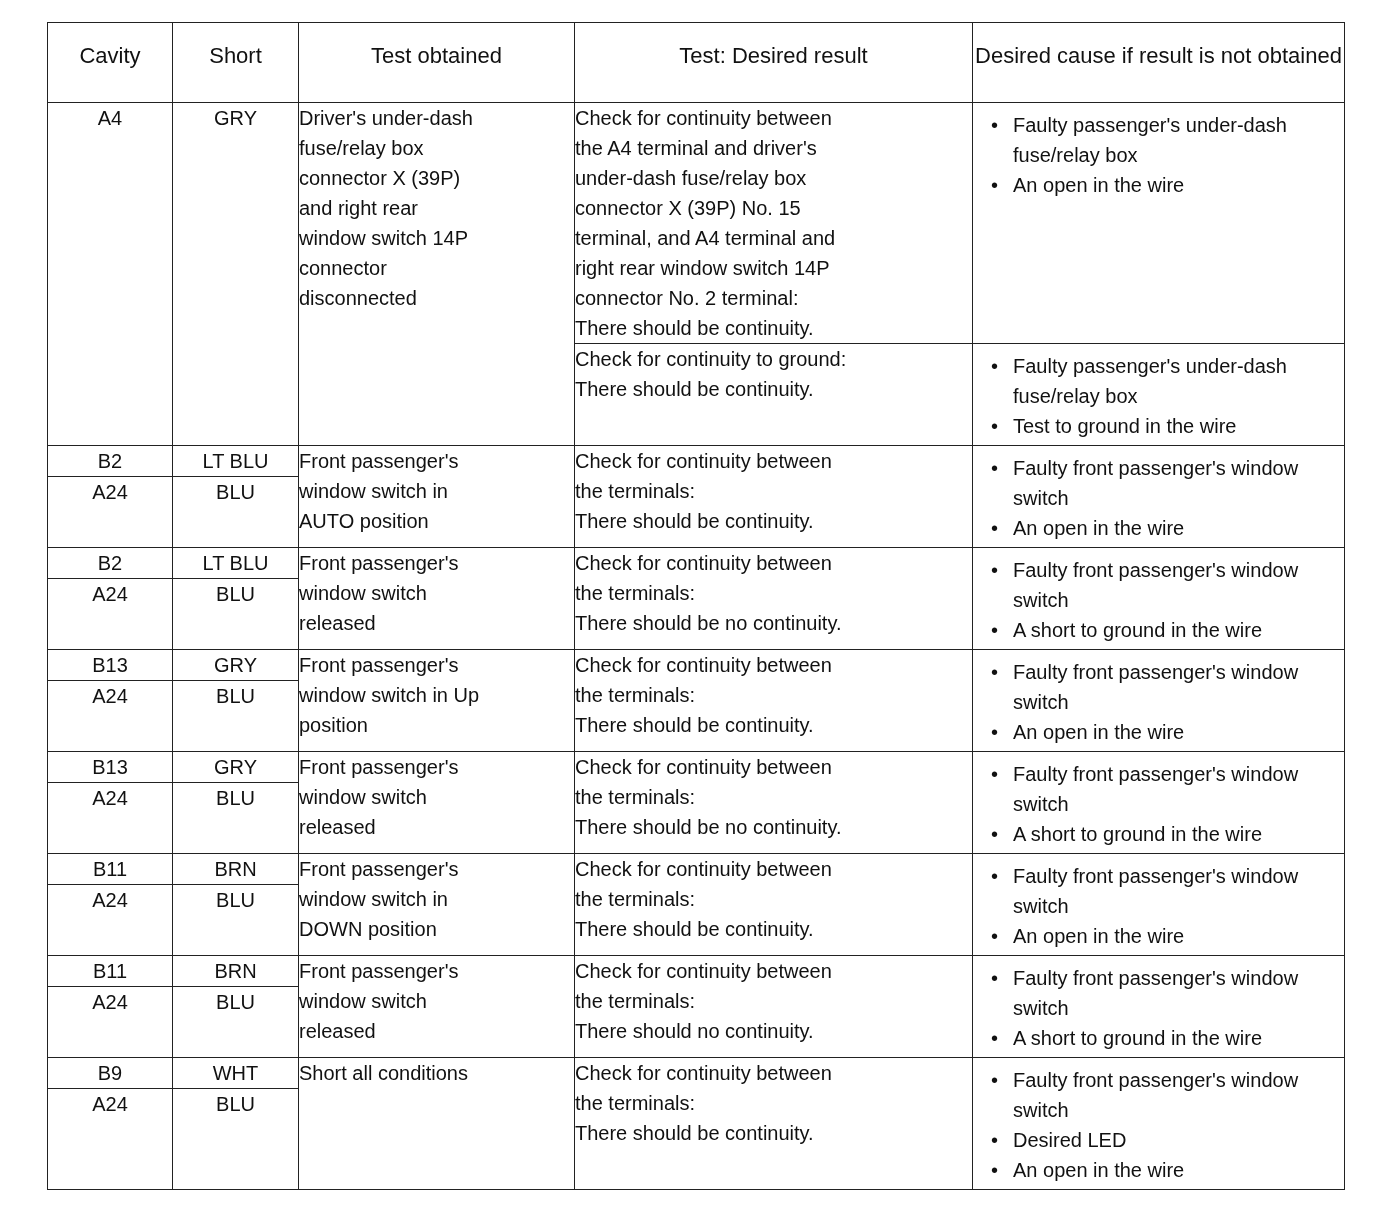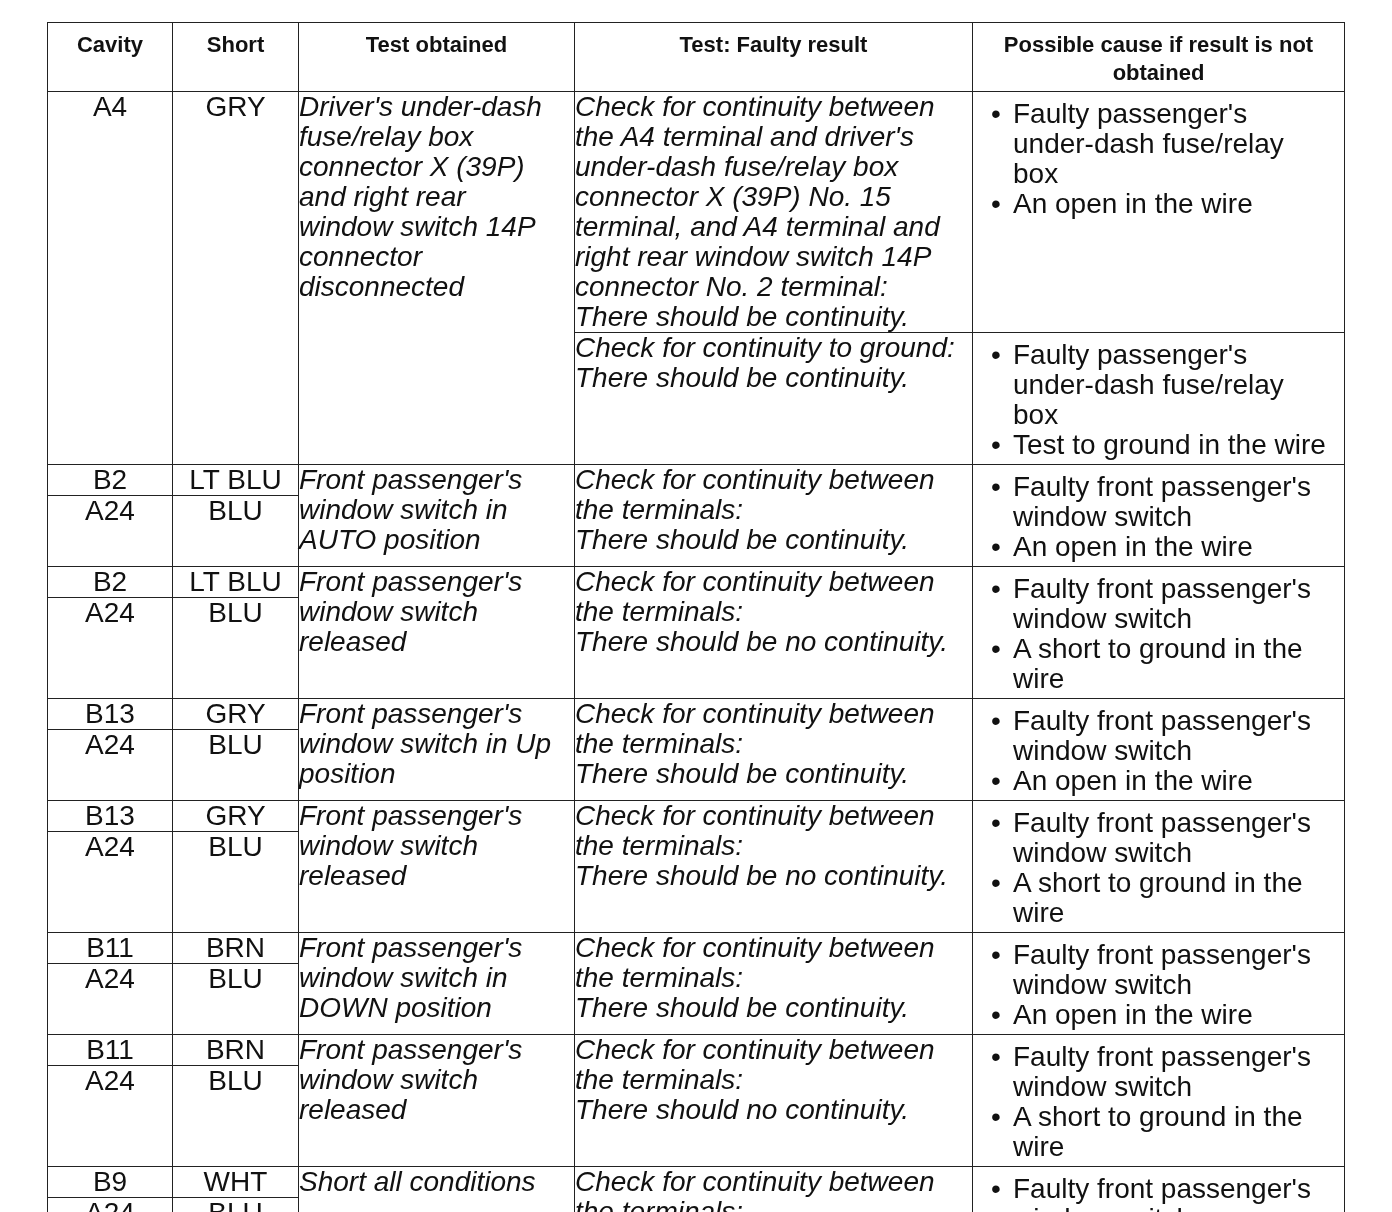--- a/index.html
+++ b/index.html
@@ -1,48 +1,48 @@
 <!DOCTYPE html>
 <html><head>
 <meta charset="utf-8">
 <style>
   html, body { margin:0; padding:0; background:#ffffff; }
   body { width:1392px; height:1212px; position:relative; overflow:hidden;
          font-family:"Liberation Sans", sans-serif; color:#111; }
   #tbl { position:absolute; left:47px; top:22px; width:1297px;
          border-collapse:collapse; table-layout:fixed; }
   #tbl td, #tbl th { border:1.5px solid #222; vertical-align:top; padding:0;
-         font-size:28px; line-height:30px; }
-  #tbl th { font-weight:bold; height:60px; text-align:center; font-size:22px; line-height:28px; padding-top:8px; }
+         font-size:20px; line-height:30px; }
+  #tbl th { font-weight:normal; height:60px; text-align:center; font-size:22px; line-height:28px; padding-top:19px; }
   .c { text-align:center; }
   .txt { padding:3px 8px 0 12px; }
   .pair-top { border-bottom:1.5px solid #222; }
   ul.causes { list-style:none; margin:4px; padding:3px 6px 0 14px; }
   ul.causes li { position:relative; padding-left:22px; }
   ul.causes li:before { content:"\2022"; position:absolute; left:0; top:0; }
-  .lines { white-space:pre-line;font-style:italic; }
+  .lines { white-space:pre-line; }
 </style>
 </head>
 <body>
 
 <table id="tbl">
   <colgroup>
     <col style="width:125px">
       <col style="width:126px">
       <col style="width:276px">
       <col style="width:398px">
       <col style="width:372px">
   </colgroup>
   <thead>
     <tr>
       <th>Cavity</th>
       <th>Short</th>
       <th>Test obtained</th>
-      <th>Test: Faulty result</th>
-      <th>Possible cause if result is not obtained</th>
+      <th>Test: Desired result</th>
+      <th>Desired cause if result is not obtained</th>
     </tr>
   </thead>
   <tbody id="tbody">
       <tr>
         <td class="c" rowspan="2">
           <div>A4</div>
         </td>
         <td class="c" rowspan="2">
           <div>GRY</div>
         </td>

